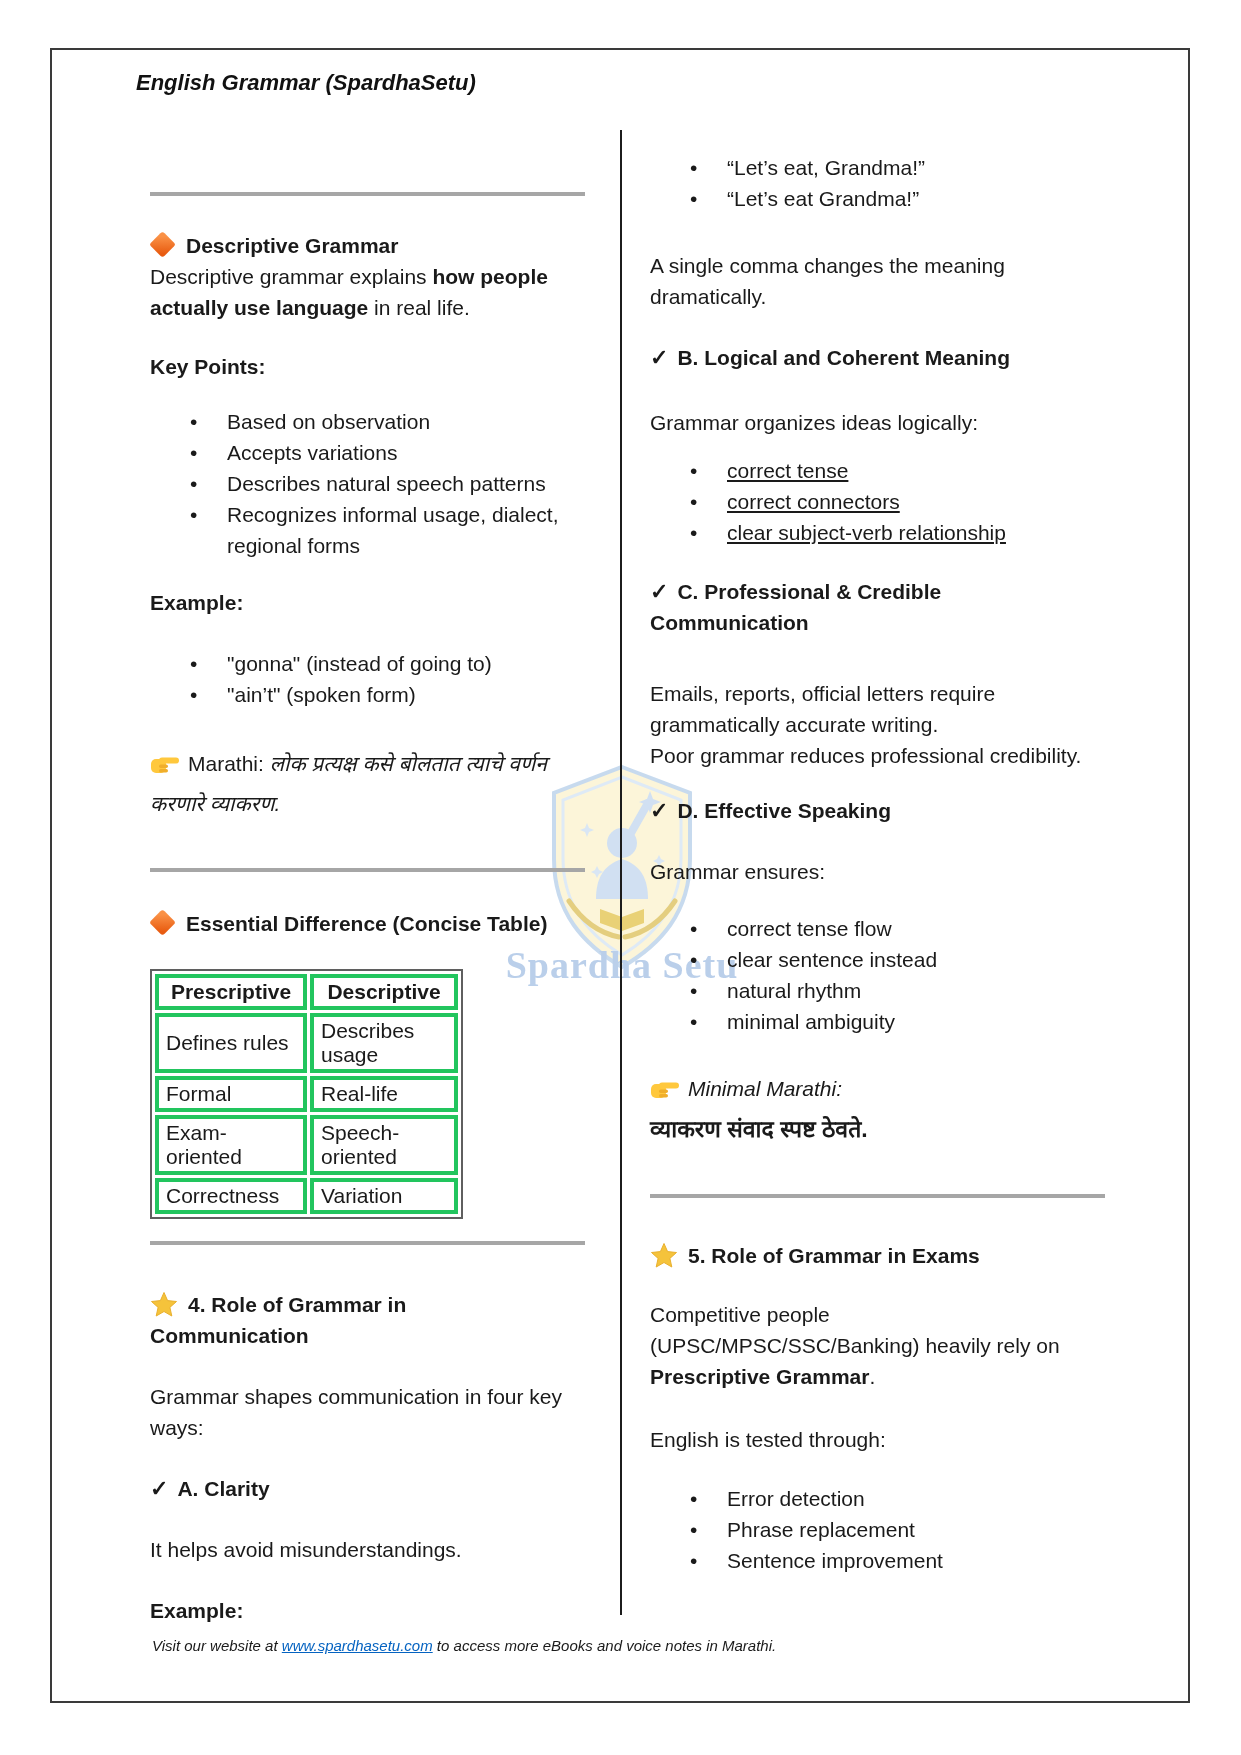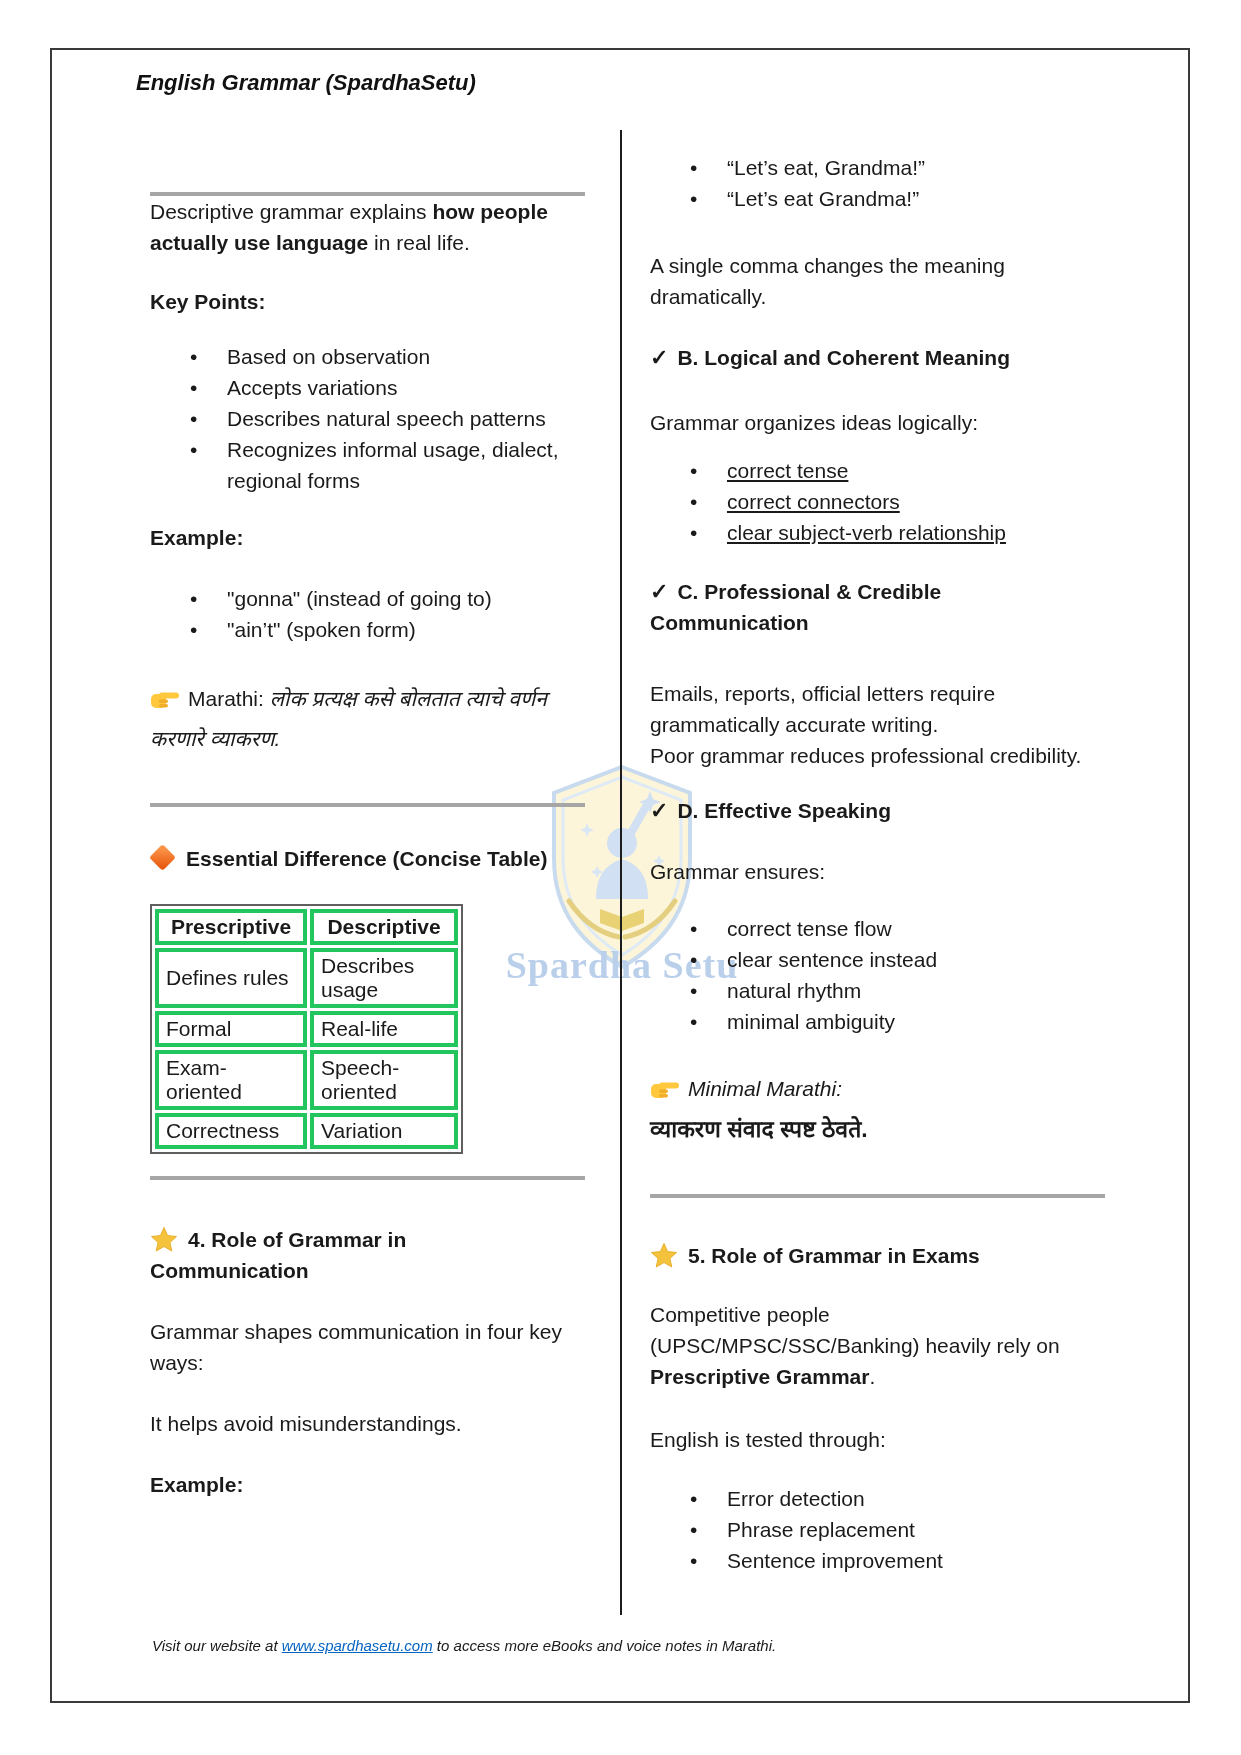--- a/index.html
+++ b/index.html
@@ -109,20 +109,21 @@
       <path d="M93 146 L115 154 L137 146 L137 160 L115 168 L93 160 Z" fill="#e8cf6f"></path>
       <text x="115" y="215" text-anchor="middle" font-family="Liberation Serif, serif" font-size="38" font-weight="bold" fill="#b7cde9" letter-spacing="1">Spardha Setu</text>
     </svg>
 
     <div class="v-divider"></div>
 
     <div class="col col-left">
 
       <div class="h-divider d1"></div>
 
+      <h2 class="h-desc"><span class="diamond"></span><span>Descriptive Grammar</span></h2>
 
       <p class="p-desc"><span>Descriptive grammar explains </span><span class="b">how people actually use language</span><span> in real life.</span></p>
 
       <p class="lbl-keypoints">Key Points:</p>
 
       <ul class="ul-keypoints">
         <li>Based on observation</li>
         <li>Accepts variations</li>
         <li>Describes natural speech patterns</li>
         <li>Recognizes informal usage, dialect, regional forms</li>
@@ -174,20 +175,21 @@
       </table>
 
       <div class="h-divider d3"></div>
 
       <h2 class="h-role4"><span class="star-icon"><svg width="28" height="26" viewBox="0 0 28 26">
               <path d="M14 1.5 L17.6 9.6 L26.5 10.5 L19.9 16.4 L21.8 25 L14 20.5 L6.2 25 L8.1 16.4 L1.5 10.5 L10.4 9.6 Z" fill="#F5C33B" stroke="#E9B02E" stroke-width="1" stroke-linejoin="round"></path>
             </svg></span><span>4. Role of Grammar in Communication</span></h2>
 
       <p class="p-role4">Grammar shapes communication in four key ways:</p>
 
+      <h3 class="h-clarity"><span class="check">✓</span><span>A. Clarity</span></h3>
 
       <p class="p-clarity">It helps avoid misunderstandings.</p>
 
       <p class="lbl-example2">Example:</p>
     </div>
 
     <div class="col col-right">
 
       <ul class="ul-grandma">
         <li>“Let’s eat, Grandma!”</li>

